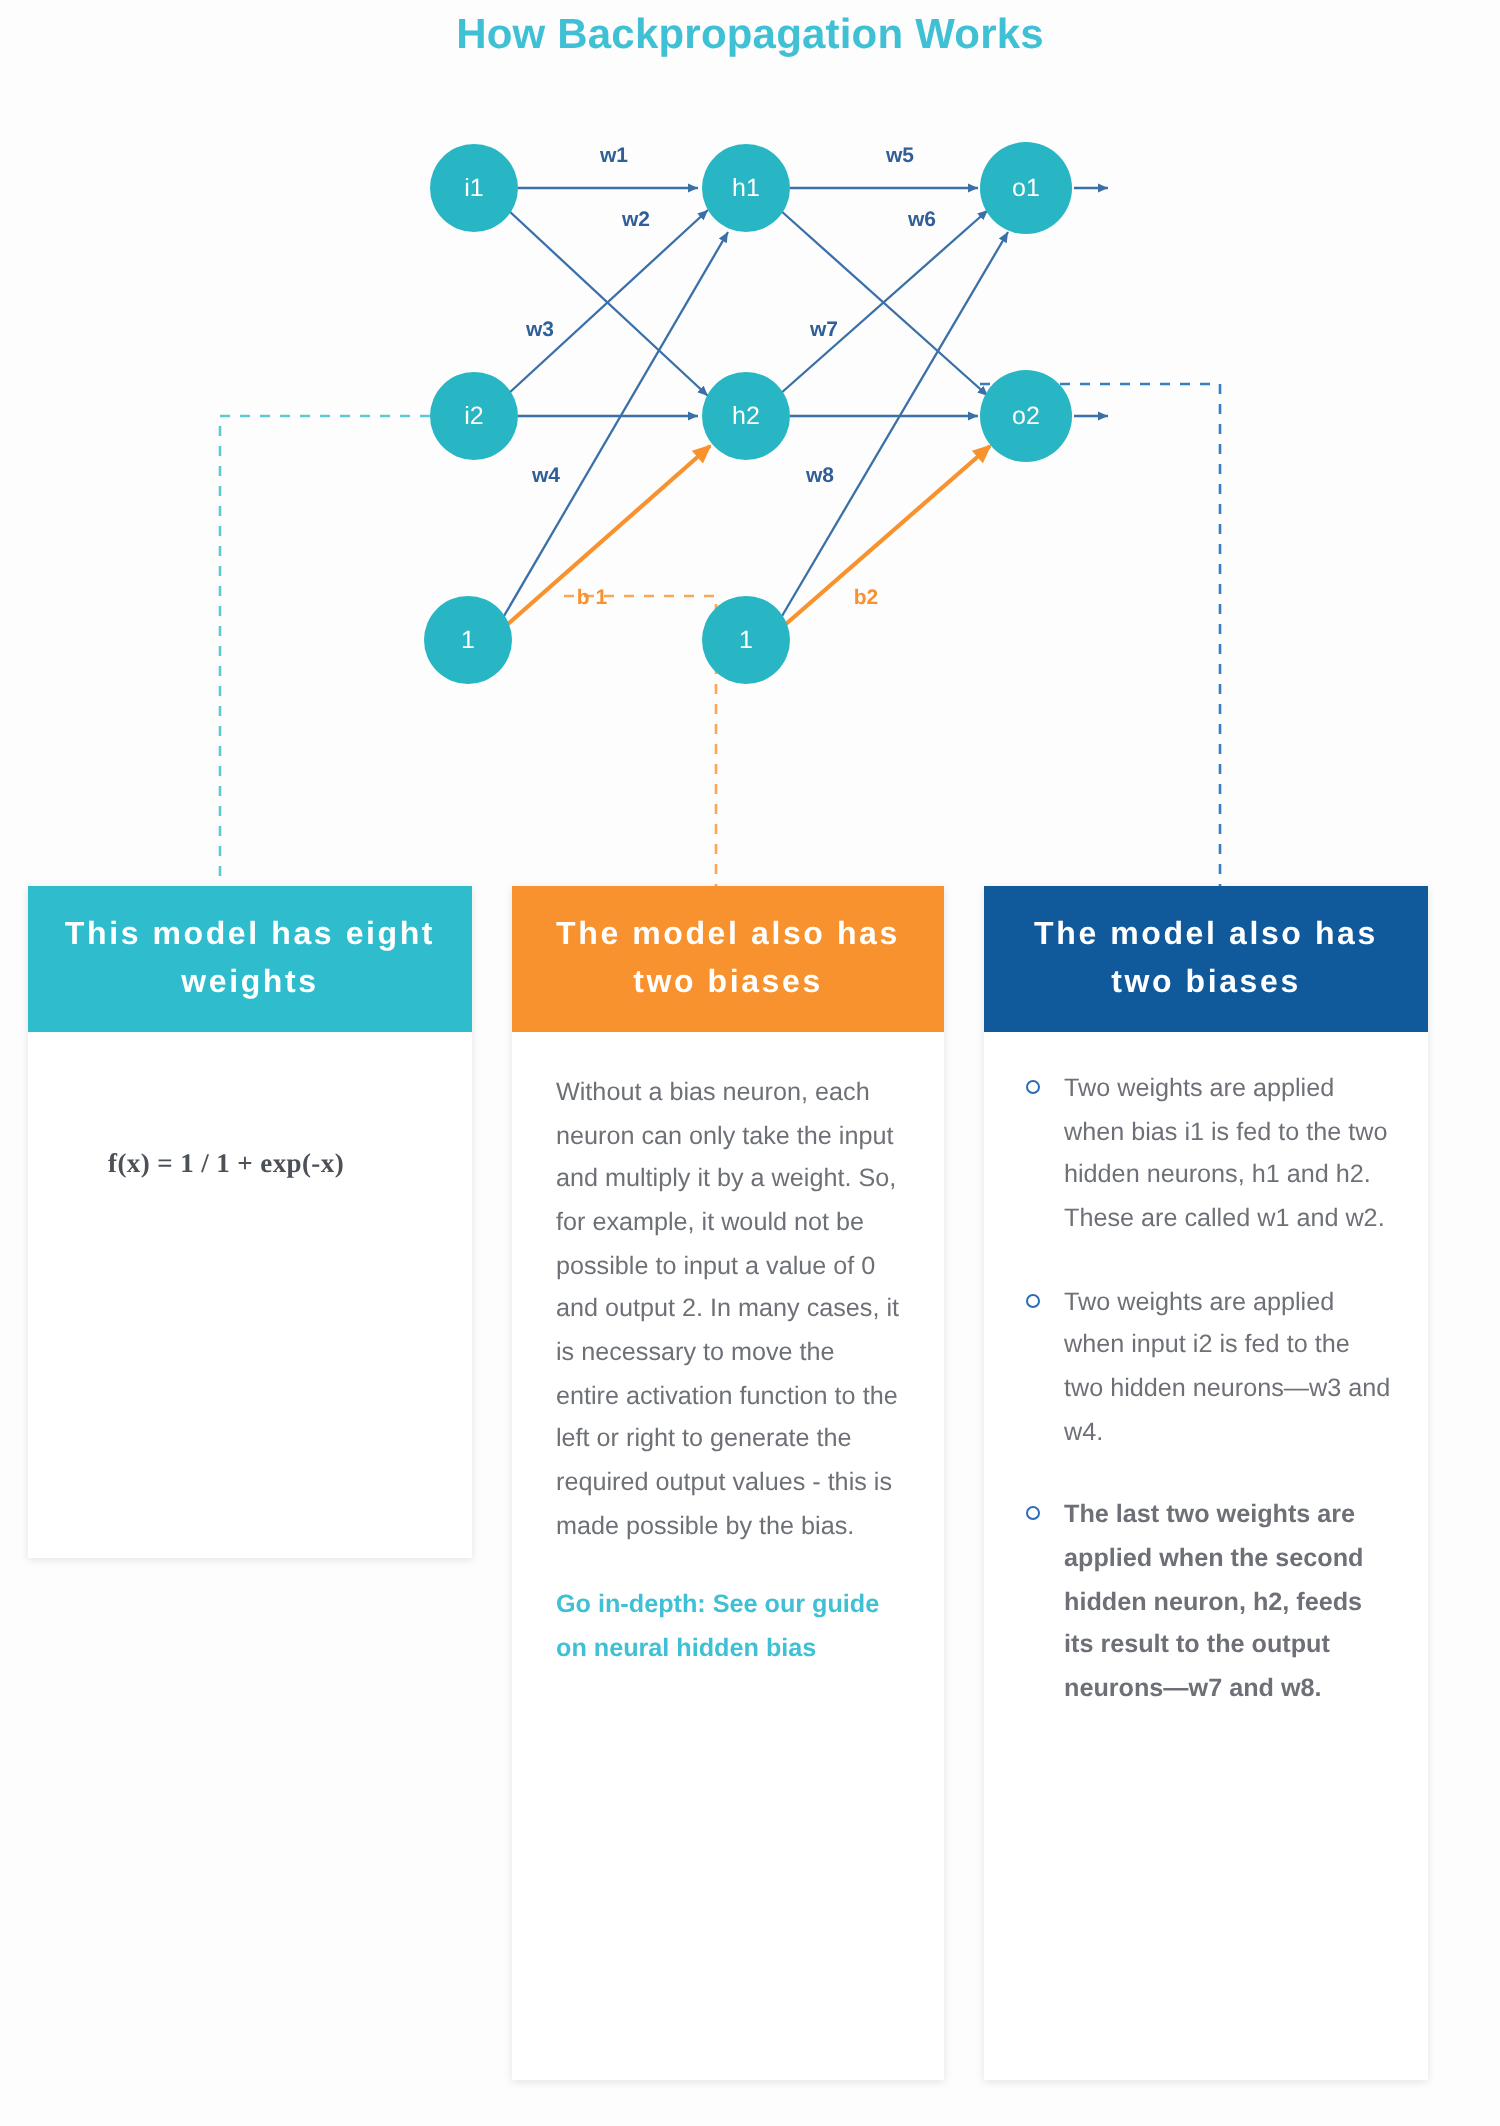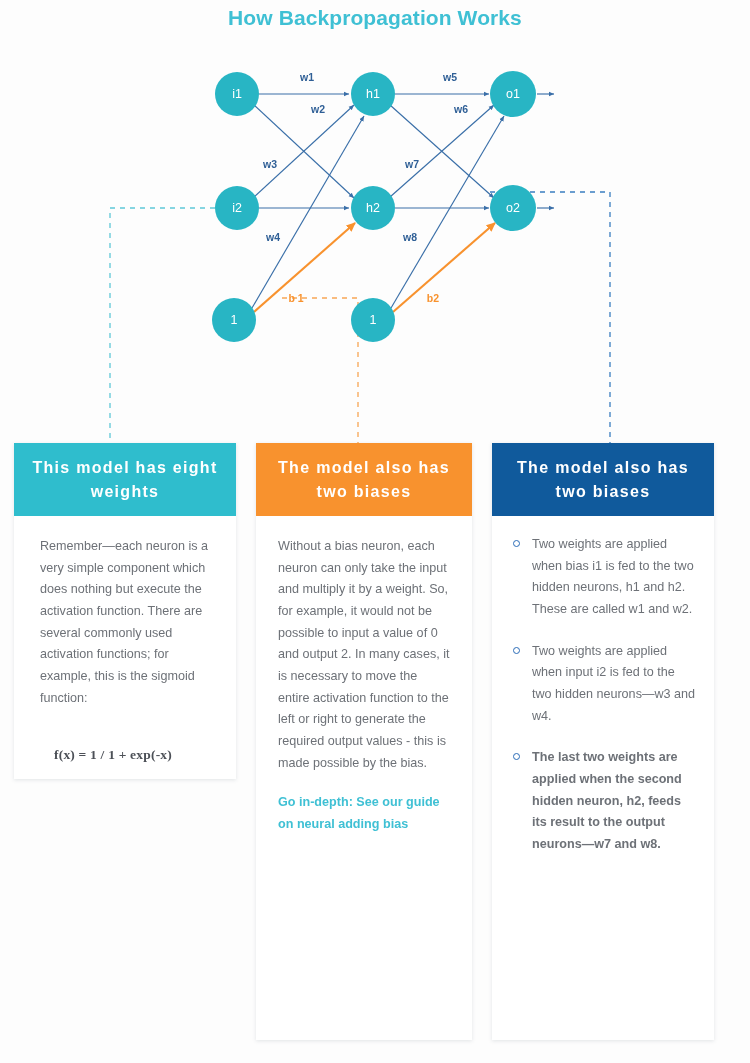--- a/index.html
+++ b/index.html
@@ -213,30 +213,29 @@
       <g fill="#f8922e" font-size="10.5" font-weight="bold" font-family="Liberation Sans, sans-serif" text-anchor="middle">
         <text x="296" y="262">b 1</text>
         <text x="433" y="262">b2</text>
       </g>
     </svg>
   </div>
 
   <div class="card" id="card-1">
     <div class="card-header">This model has eight weights</div>
     <div class="card-body">
-      <p>Remember—each neuron is a very simple component which does nothing but execute the activation function. There are several commonly used activation functions; for example, this is the sigmoid function:</p>
       <div class="formula">f(x) = 1 / 1 + exp(-x)</div>
     </div>
   </div>
 
   <div class="card" id="card-2">
     <div class="card-header">The model also has two biases</div>
     <div class="card-body">
       <p>Without a bias neuron, each neuron can only take the input and multiply it by a weight. So, for example, it would not be possible to input a value of 0 and output 2. In many cases, it is necessary to move the entire activation function to the left or right to generate the required output values - this is made possible by the bias.</p>
-      <a class="cta-link">Go in-depth: See our guide on neural adding bias</a>
+      <a class="cta-link">Go in-depth: See our guide on neural hidden bias</a>
     </div>
   </div>
 
   <div class="card" id="card-3">
     <div class="card-header">The model also has two biases</div>
     <div class="card-body">
       <ul class="bullets">
         <li>
           <span class="marker"></span>
           <span>Two weights are applied when bias i1 is fed to the two hidden neurons, h1 and h2. These are called w1 and w2.</span>

